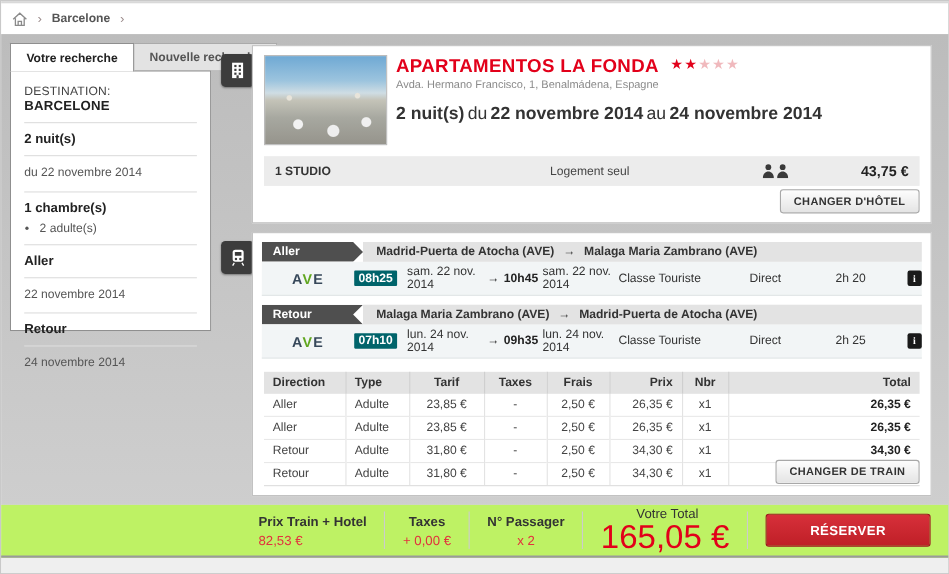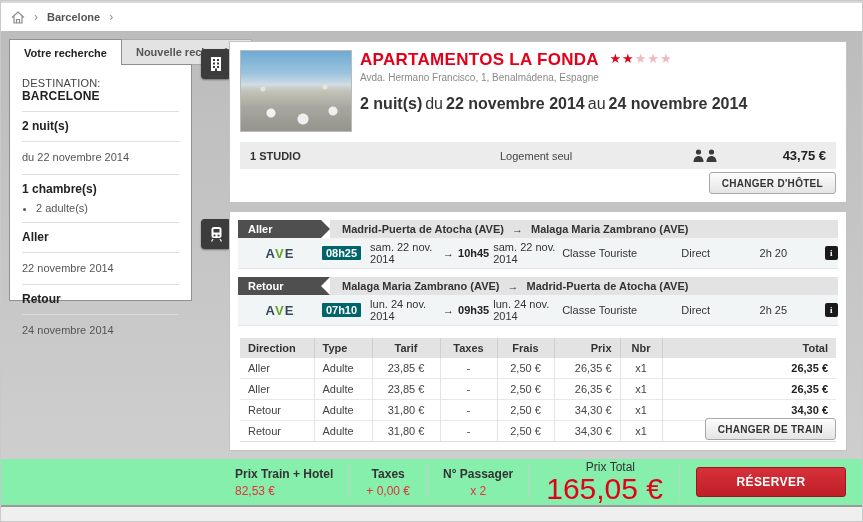--- a/index.html
+++ b/index.html
@@ -87,21 +87,21 @@
   .al { text-align:left; } .ac { text-align:center; } .ar { text-align:right; }
   .fares .tot { font-weight:bold; color:#222; font-size:11px; }
   .fares-bottom { border-top:1px solid #ddd; margin:0 10px; height:0; }
   .panel.train .gray-btn { bottom:10px; }
   .fares colgroup col:nth-child(1){width:74px;} .fares colgroup col:nth-child(2){width:58px;}
   .fares colgroup col:nth-child(3){width:68px;} .fares colgroup col:nth-child(4){width:57px;}
   .fares colgroup col:nth-child(5){width:57px;} .fares colgroup col:nth-child(6){width:66px;}
   .fares colgroup col:nth-child(7){width:42px;}
 
   
-  .footer { position:absolute; left:0; top:458px; width:863px; height:48px; background:#86efac; border-bottom:2px solid #9a9a9a; display:flex; align-items:center; justify-content:flex-end; padding-right:18px; gap:16px; }
+  .footer { position:absolute; left:0; top:458px; width:863px; height:48px; background:#bef264; border-bottom:2px solid #9a9a9a; display:flex; align-items:center; justify-content:flex-end; padding-right:18px; gap:16px; }
   .f-block { text-align:center; }
   .f-label { font-size:12px; font-weight:bold; color:#333; }
   .f-val { font-size:12px; color:#e2323d; margin-top:3px; }
   .f-block.lefty { text-align:left; }
   .f-div { width:1px; height:34px; background:#ccc; }
   .f-total { text-align:right; }
   .f-total-label { font-size:12px; color:#333; margin-right:28px; }
   .f-total-val { font-size:30px; color:#e2001a; line-height:1; margin-top:0px; }
   .reserve-btn { width:150px; height:30px; background:linear-gradient(180deg,#d7303a,#bf1f27); color:#fff; font-size:12px; font-weight:bold; letter-spacing:.4px; border:1px solid #9d151c; border-radius:3px; cursor:pointer; font-family:"Liberation Sans", sans-serif; }
   .footer-strip { position:absolute; left:0; top:508px; width:863px; height:14px; background:#efefef; }
@@ -341,21 +341,21 @@
       <div class="f-label">Taxes</div>
       <div class="f-val">+ 0,00 €</div>
     </div>
     <div class="f-div"></div>
     <div class="f-block">
       <div class="f-label">N° Passager</div>
       <div class="f-val">x 2</div>
     </div>
     <div class="f-div"></div>
     <div class="f-total">
-      <div class="f-total-label">Prix Total</div>
+      <div class="f-total-label">Votre Total</div>
       <div class="f-total-val">165,05 €</div>
     </div>
     <div class="f-div"></div>
     <button class="reserve-btn">RÉSERVER</button>
   </div>
   <div class="footer-strip"></div>
 
 </div>
 
 </body></html>

